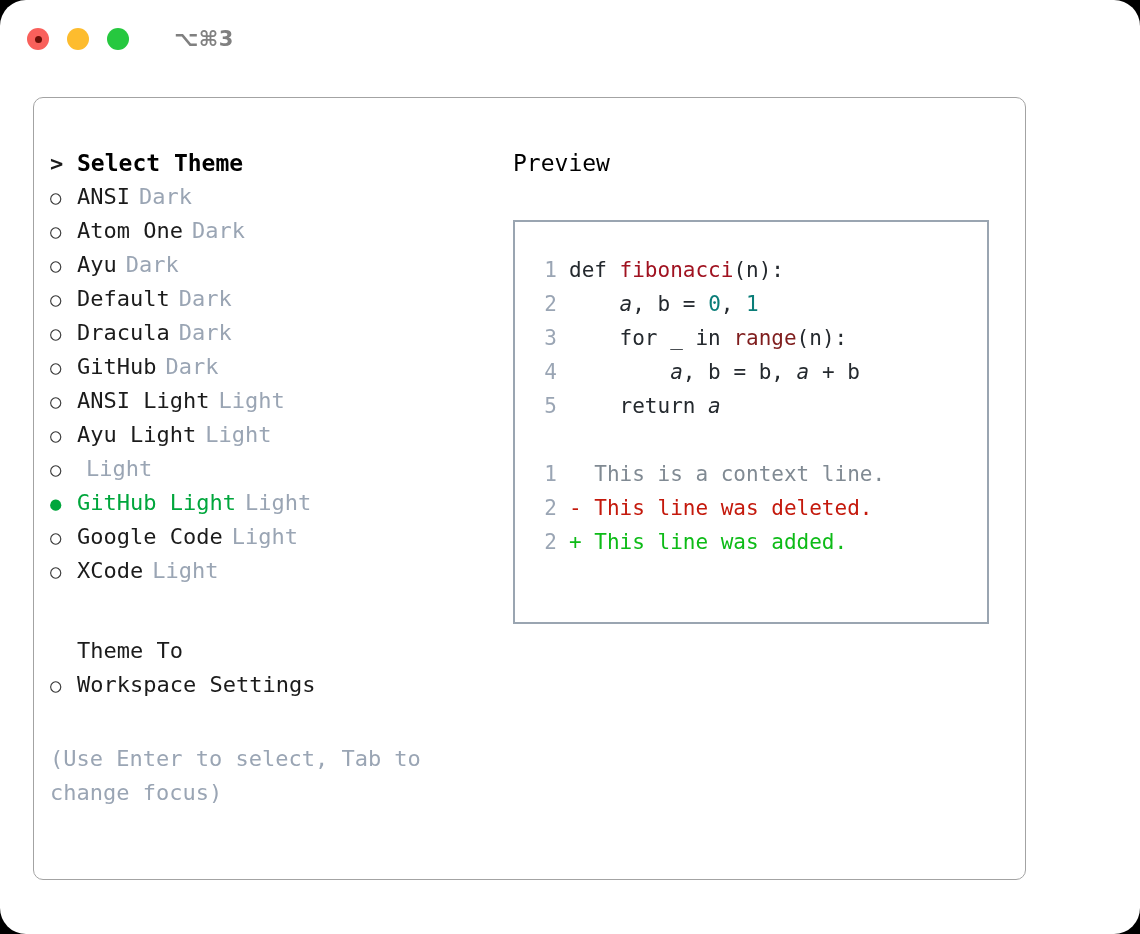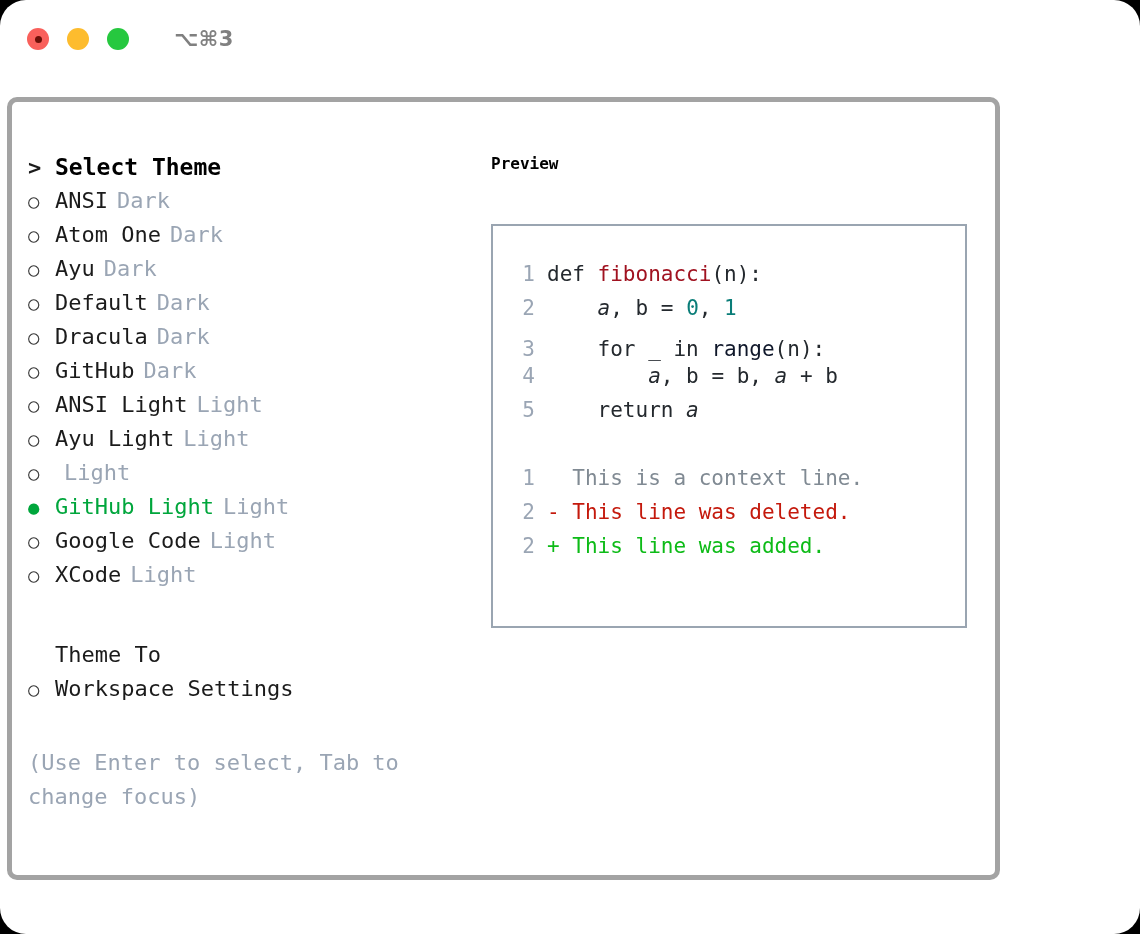--- a/index.html
+++ b/index.html
@@ -63,25 +63,25 @@
     color: #808080;
     font-size: 21px;
     font-weight: 700;
     letter-spacing: 0.5px;
     font-family: "DejaVu Sans", sans-serif;
   }
 
   
   .panel {
     position: absolute;
-    left: 7px;
+    left: 33px;
     top: 97px;
     width: 993px;
     height: 783px;
-    border: 5px solid #a3a3a3;
+    border: 1px solid #a3a3a3;
     border-radius: 10px;
     box-sizing: border-box;
     background: #ffffff;
   }
 
   
   .left-col {
     position: absolute;
     left: 16px;
     top: 52px;
@@ -143,22 +143,22 @@
   }
 
   
   .right-col {
     position: absolute;
     left: 479px;
     top: 52px;
     width: 490px;
   }
   .preview-title {
-    font-size: 16px;
-    font-weight: 700;
+    font-size: 23px;
+    font-weight: 400;
     color: #000000;
     height: 34px;
   }
   .preview-box {
     margin-top: 36px;
     width: 476px;
     height: 404px;
     border: 2px solid #9aa5b1;
     box-sizing: border-box;
     background: #ffffff;
@@ -178,21 +178,21 @@
     text-align: right;
     color: #9aa5b4;
     margin-right: 12px;
   }
   .code-blank { height: 34px; }
 
   .tok-plain  { color: #24292e; }
   .tok-kw     { color: #24292e; }
   .tok-fn     { color: #a01220; }
   .tok-num    { color: #0a7d78; }
-  .tok-builtin{ color: #0f172a; margin-top: 7px; }
+  .tok-builtin{ color: #7f1d1d; }
   .tok-var    { color: #24292e; font-style: italic; }
 
   .diff-ctx { color: #808a93; text-align: right; }
   .diff-del { color: #c4190c; }
   .diff-add { color: #0dbb17; }
 </style>
 </head>
 <body>
 
 <div id="app">

